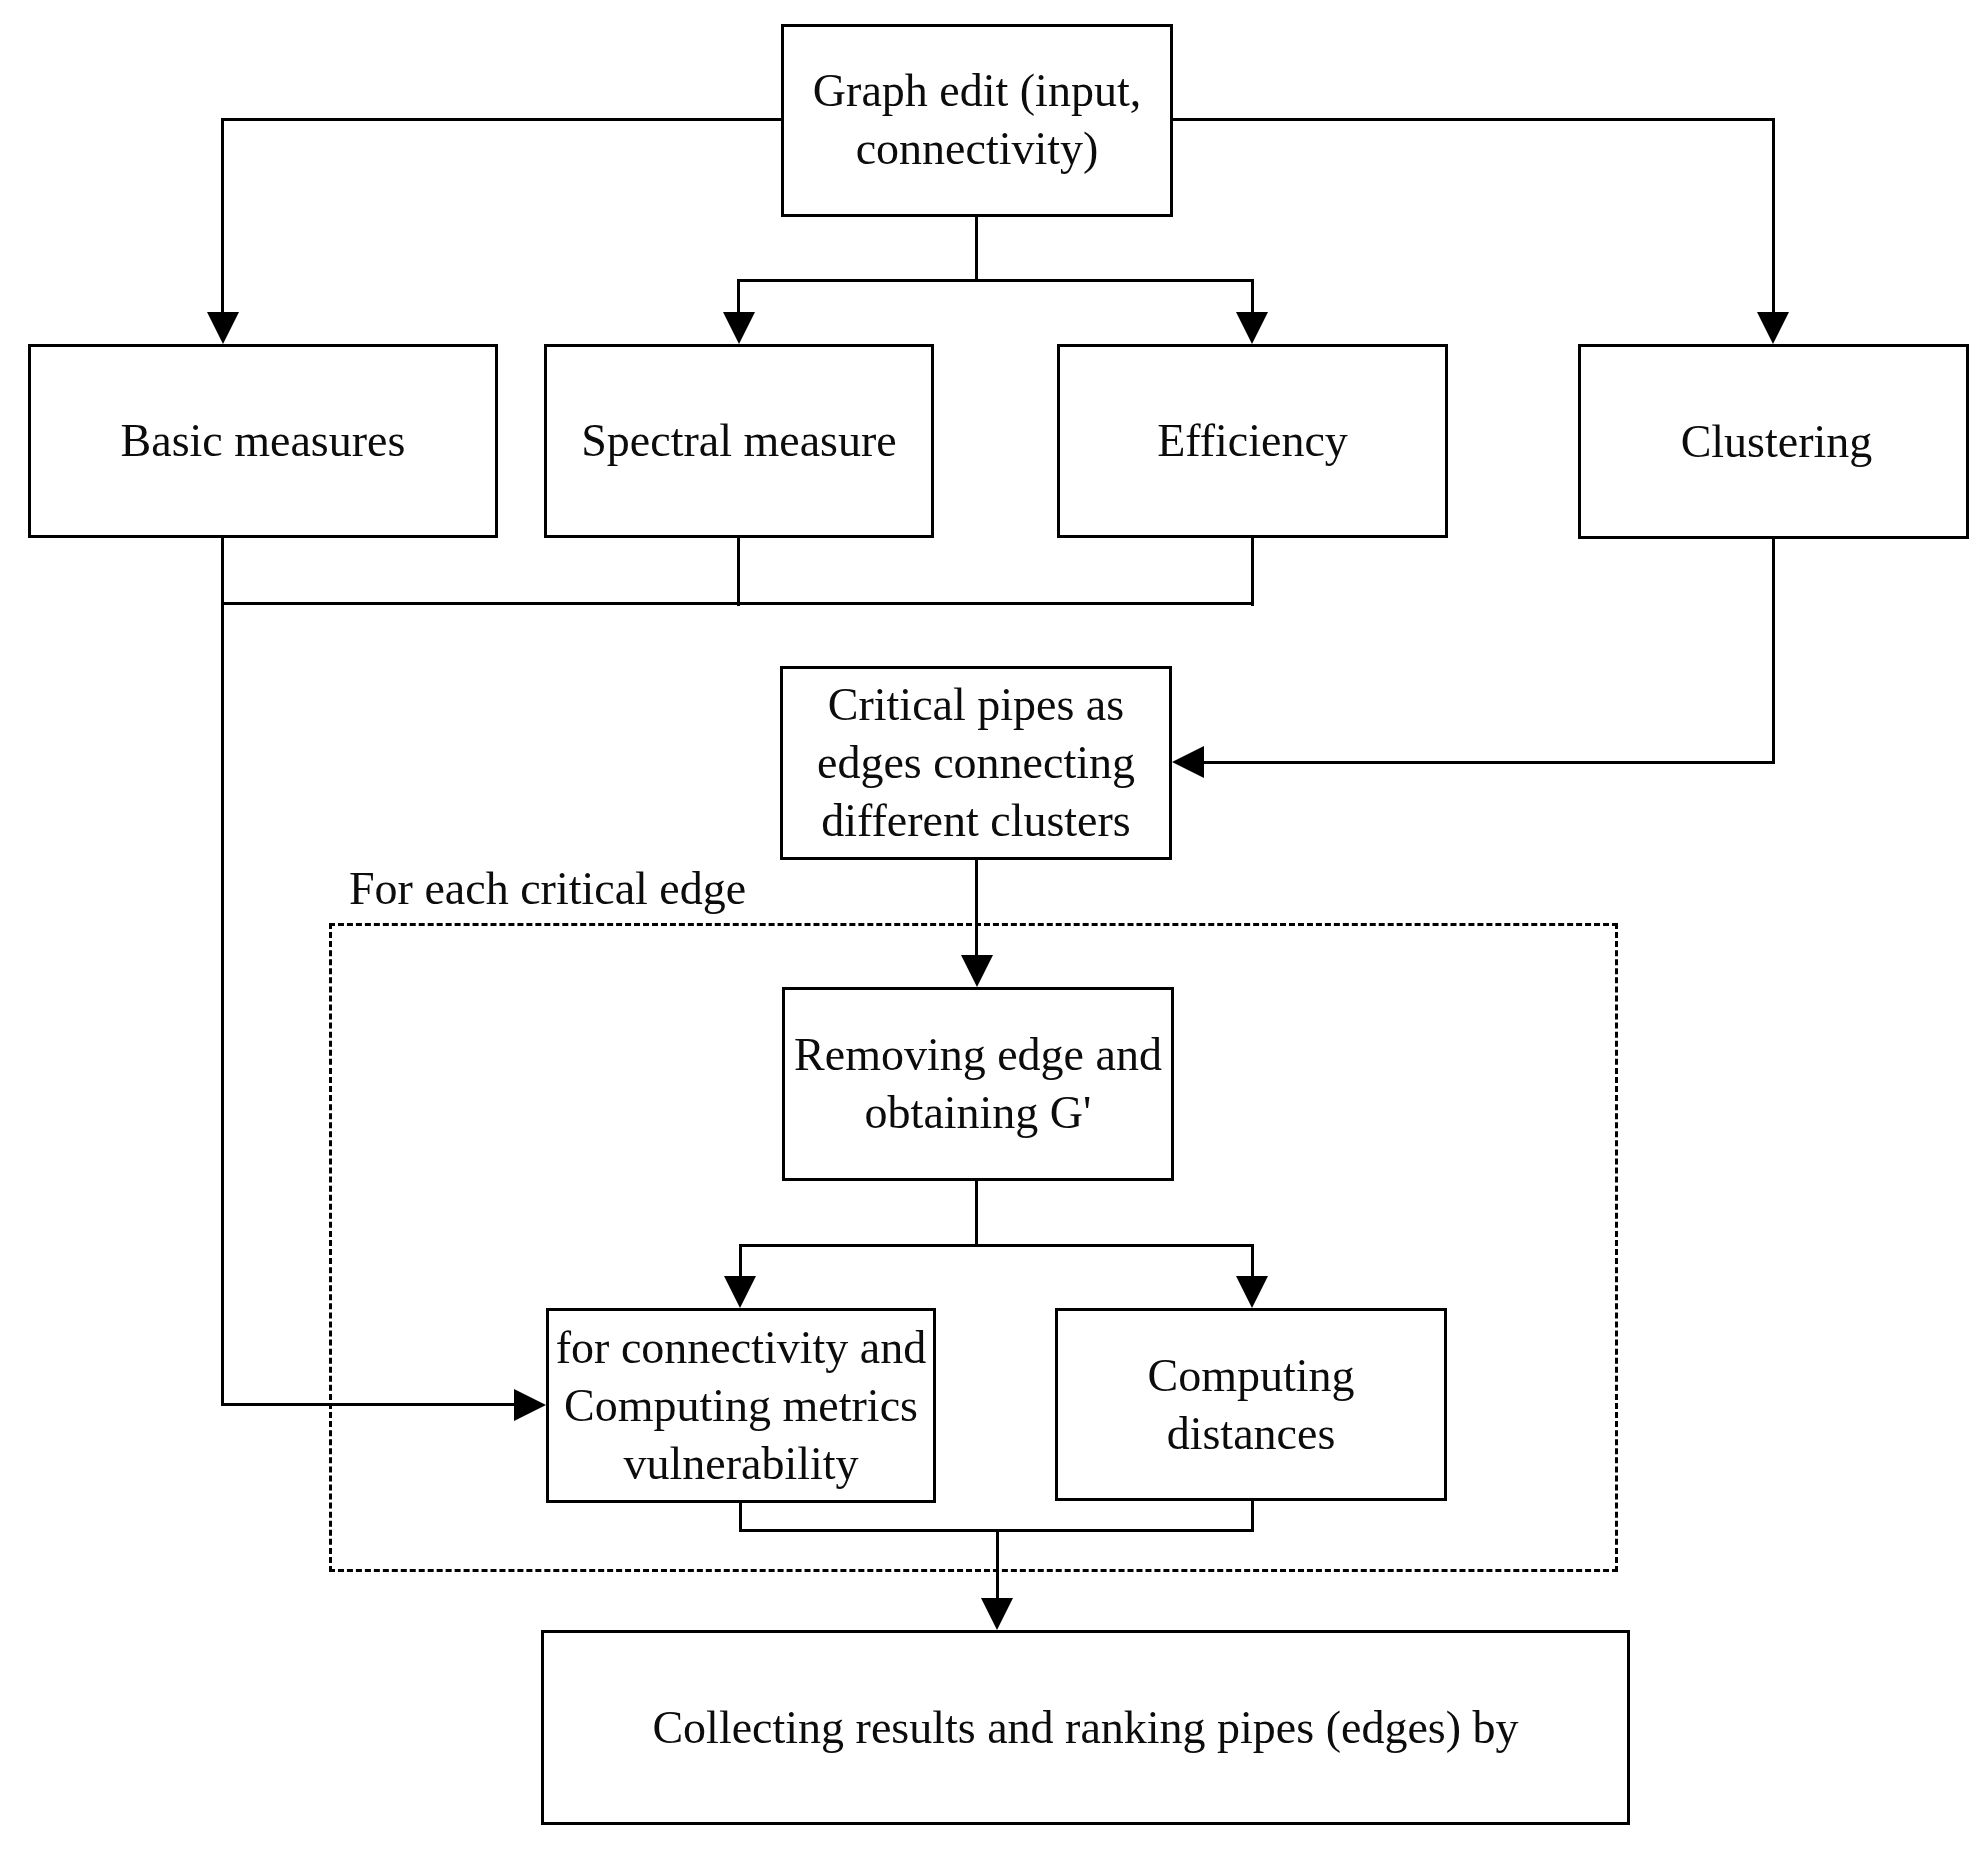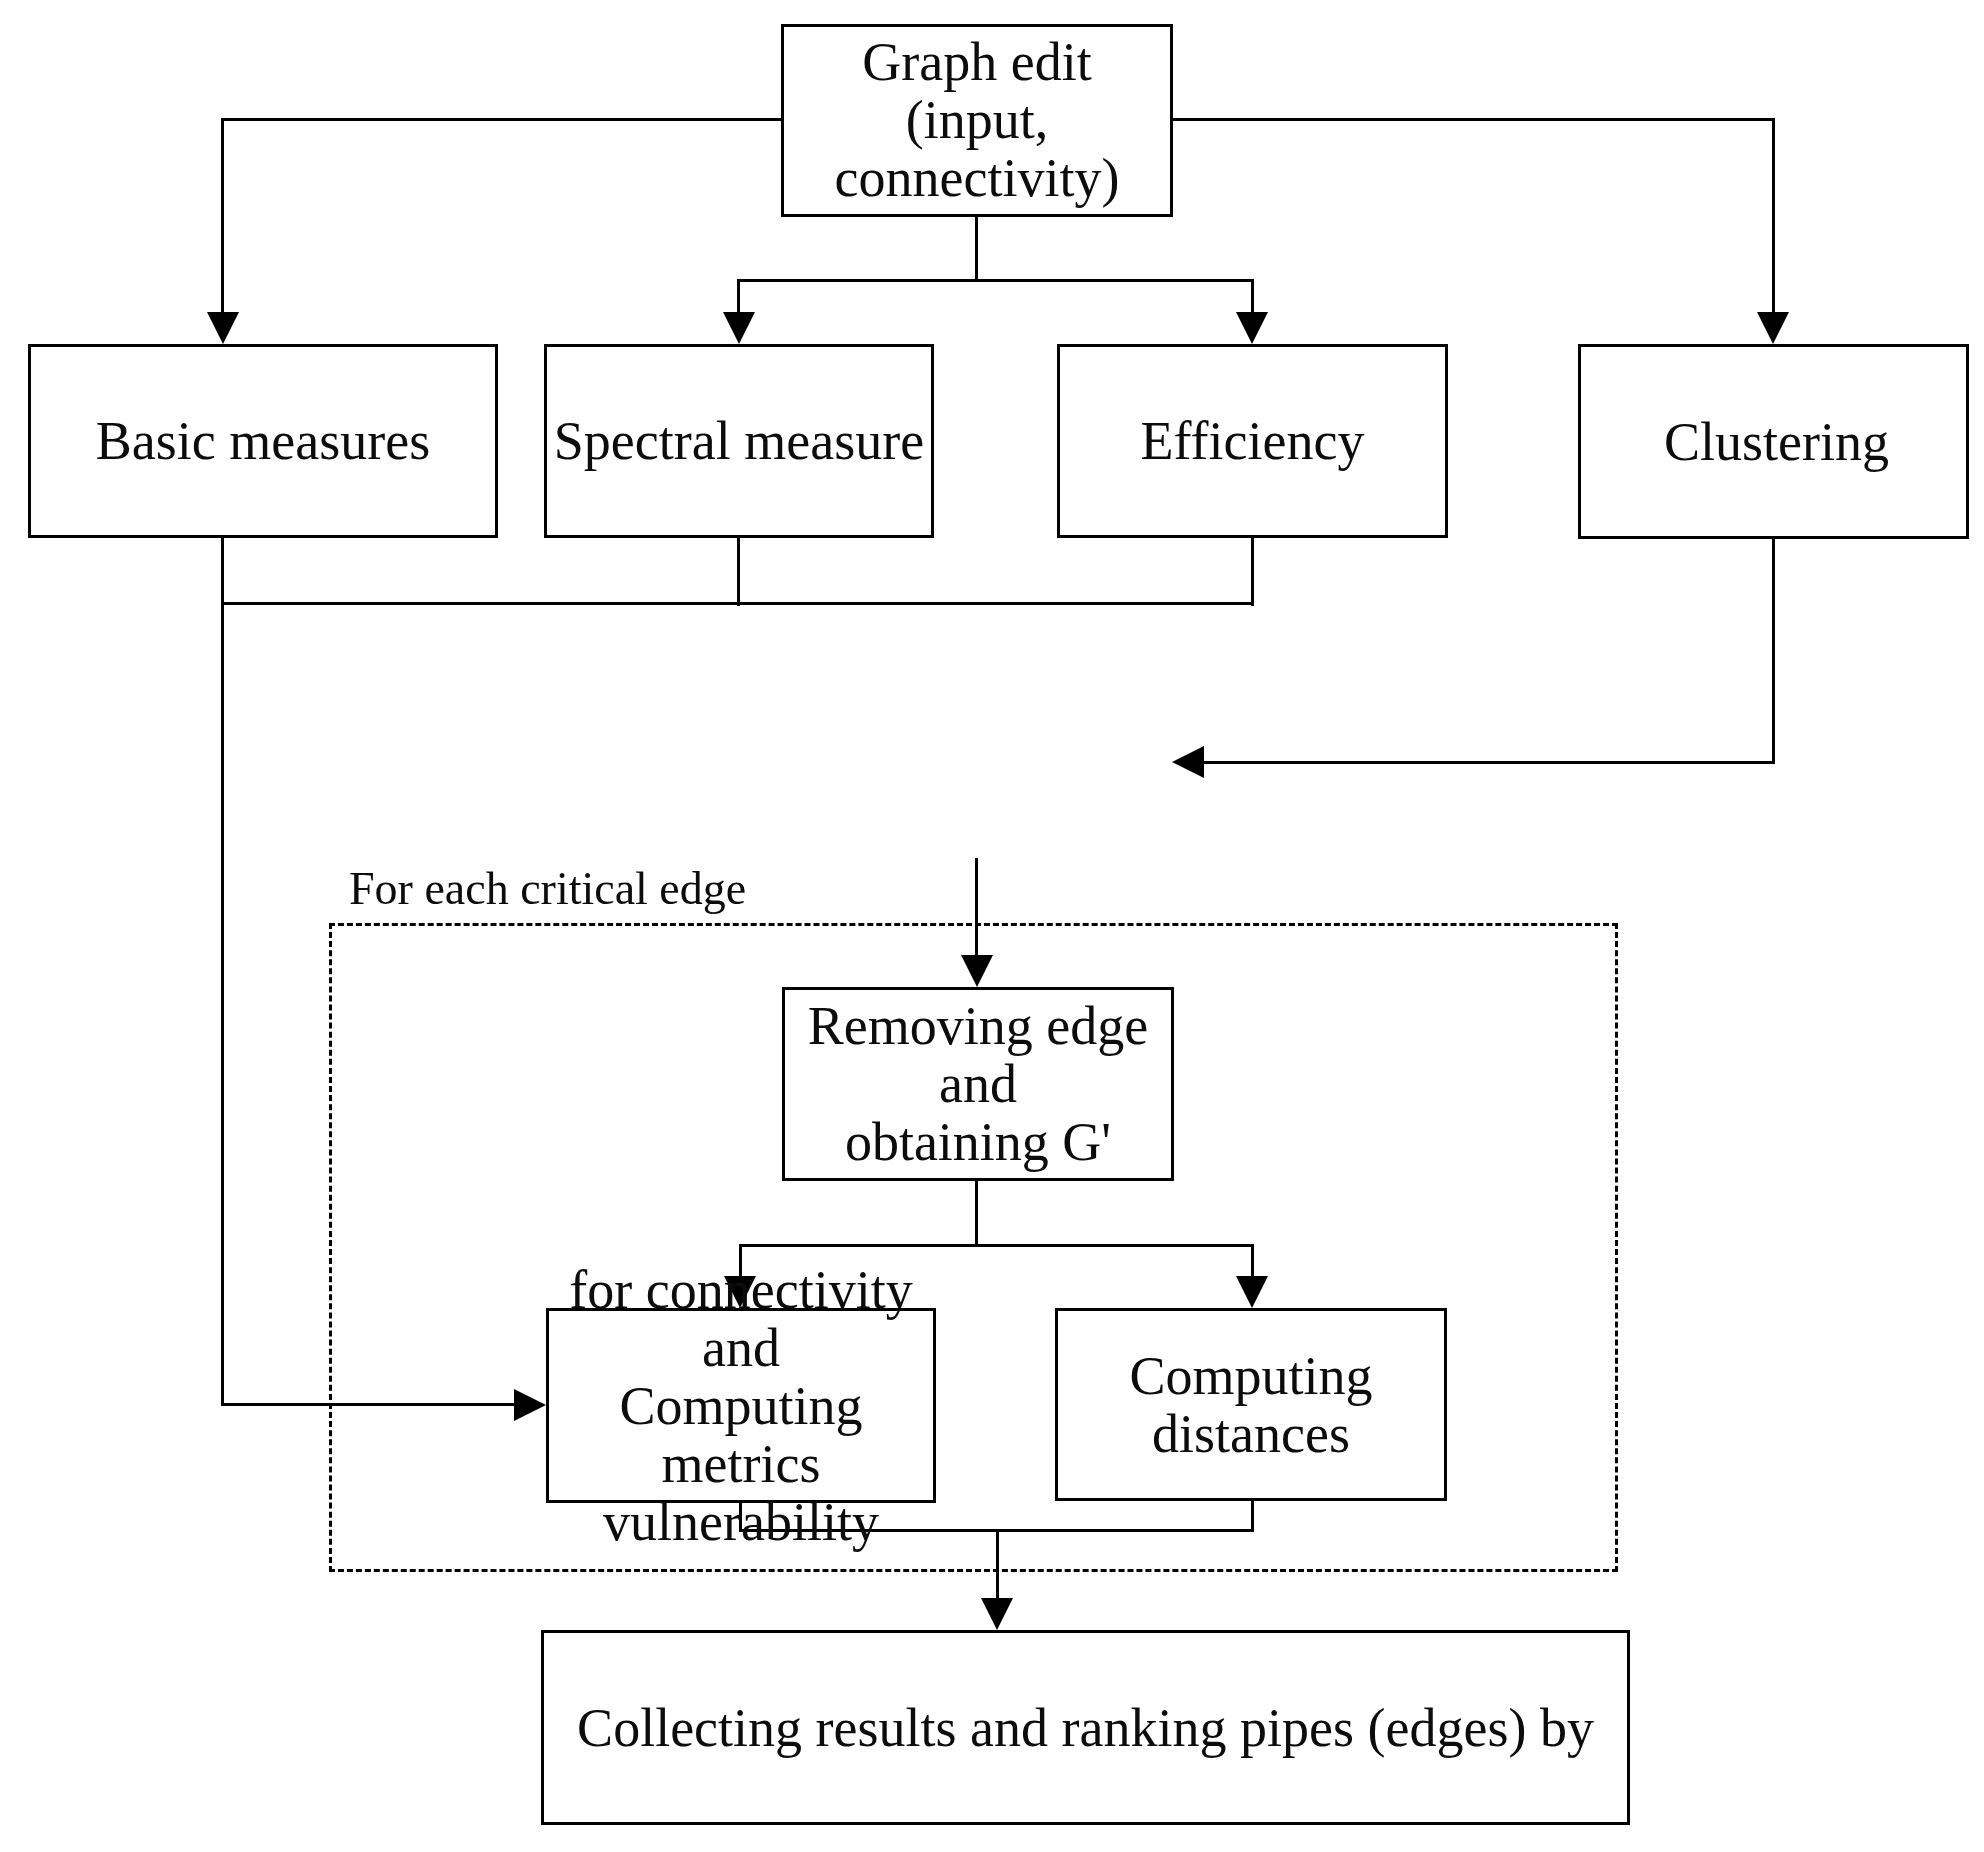--- a/index.html
+++ b/index.html
@@ -20,21 +20,21 @@
   .node{
     position:absolute;
     box-sizing:border-box;
     border:3.8px solid var(--line);
     background:var(--fill);
     display:flex;
     flex-direction:column;
     align-items:center;
     justify-content:center;
     text-align:center;
-    font-size:54px;
+    font-size:46px;
     line-height:58px;
     padding:0 6px;
   }
   .node .ln{display:block;}
   .hl{position:absolute;height:3px;background:var(--line);}
   .vl{position:absolute;width:3px;background:var(--line);}
   .arr-d{position:absolute;width:0;height:0;
     border-left:16px solid transparent;border-right:16px solid transparent;
     border-top:32px solid var(--line);}
   .arr-l{position:absolute;width:0;height:0;
@@ -121,20 +121,25 @@
   </div>
 
   <div class="node" style="left:1057px;top:344px;width:391px;height:194px;">
     <span class="ln">Efficiency</span>
   </div>
 
   <div class="node" style="left:1578px;top:344px;width:391px;height:195px;padding-left:12px;">
     <span class="ln">Clustering</span>
   </div>
 
+  <div class="node" style="left:780px;top:666px;width:392px;height:194px;">
+    <span class="ln">Critical pipes as</span>
+    <span class="ln">edges connecting</span>
+    <span class="ln">different clusters</span>
+  </div>
 
   <div class="node" style="left:782px;top:987px;width:392px;height:194px;">
     <span class="ln">Removing edge and</span>
     <span class="ln">obtaining G'</span>
   </div>
 
   <div class="node" style="left:546px;top:1308px;width:390px;height:195px;">
     <span class="ln">for connectivity and</span>
     <span class="ln">Computing metrics</span>
     <span class="ln">vulnerability</span>

